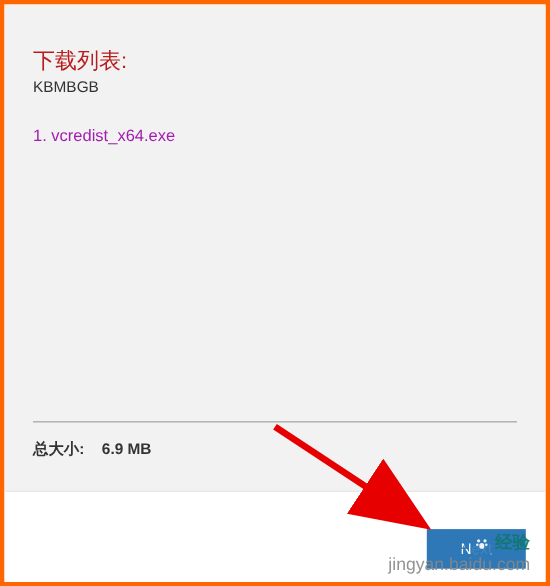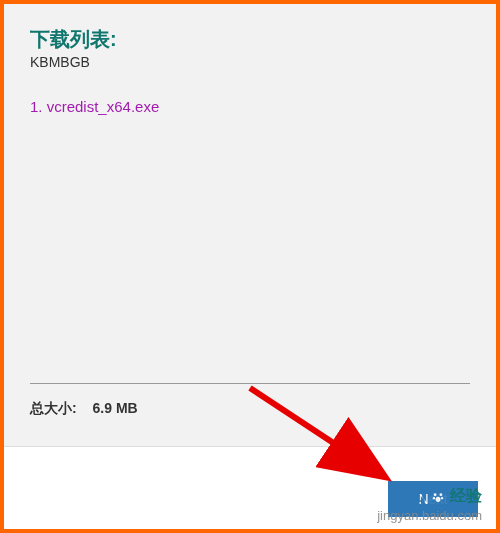--- a/index.html
+++ b/index.html
@@ -17,23 +17,24 @@
       overflow: hidden;
     }
     .content-area {
       background: #f2f2f2;
       padding: 22px 26px;
       height: 442px;
       position: relative;
     }
     .title {
       font-size: 20px;
-      color: #0f766e;
-      font-weight: bold;
+      color: #b91c1c;
+      font-weight: normal;
       line-height: 1.3;
+      margin-top: 17px;
     }
     .subtitle {
       font-size: 14px;
       color: #333;
       margin-top: 2px;
     }
     .file-item {
       font-size: 15px;
       color: #a21caf;
       margin-top: 28px;
@@ -106,21 +107,21 @@
       color: #fff;
       font-size: 12px;
     }
     .watermark-cn {
       color: #0f766e;
       font-size: 16px;
       font-weight: bold;
     }
     .watermark-sub {
       color: #888;
-      font-size: 13px;
+      font-size: 16px;
       margin-top: 1px;
     }
     .arrow-annotation {
       position: absolute;
       left: 238px;
       top: 376px;
       pointer-events: none;
       z-index: 10;
     }
   </style>

